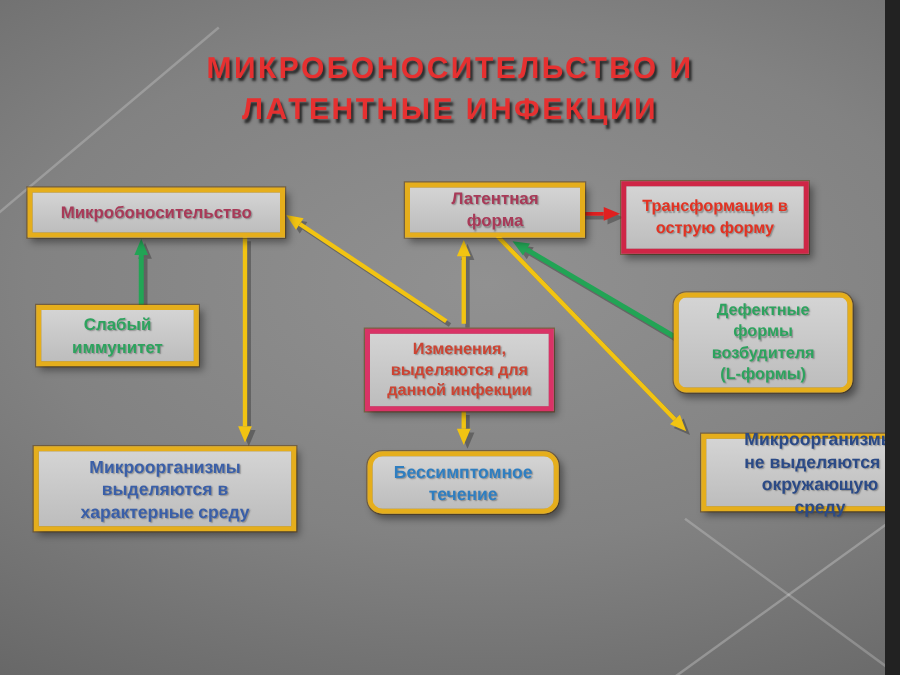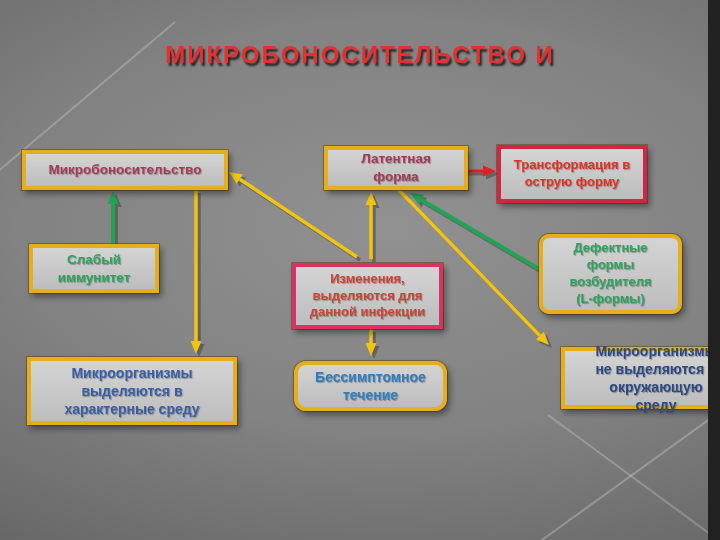--- a/index.html
+++ b/index.html
@@ -89,20 +89,21 @@
       <g>
         <line x1="443" y1="174" x2="486" y2="174" stroke="rgba(30,30,30,0.35)" stroke-width="3"></line>
         <polygon points="499,174 486,179.5 486,168.5" fill="rgba(30,30,30,0.35)"></polygon>
         <line x1="440" y1="171" x2="483" y2="171" stroke="#e02020" stroke-width="3"></line>
         <polygon points="496,171 483,176.5 483,165.5" fill="#e02020"></polygon>
       </g>
     </svg>
 
   <div class="title" style="color: rgb(230, 48, 48);">
     <div>МИКРОБОНОСИТЕЛЬСТВО  И</div>
+    <div>ЛАТЕНТНЫЕ  ИНФЕКЦИИ</div>
   </div>
 
   <div class="box b0" style="color: rgb(168, 58, 88); border-color: rgb(229, 174, 28);">
       <span>Микробоносительство</span>
     </div>
   <div class="box b1" style="color: rgb(168, 58, 88); border-color: rgb(229, 174, 28); margin-left: 28px;">
       <span>Латентная форма</span>
     </div>
   <div class="box b2" style="color: rgb(226, 50, 34); border-color: rgb(207, 38, 70);">
       <span>Трансформация в острую форму</span>

